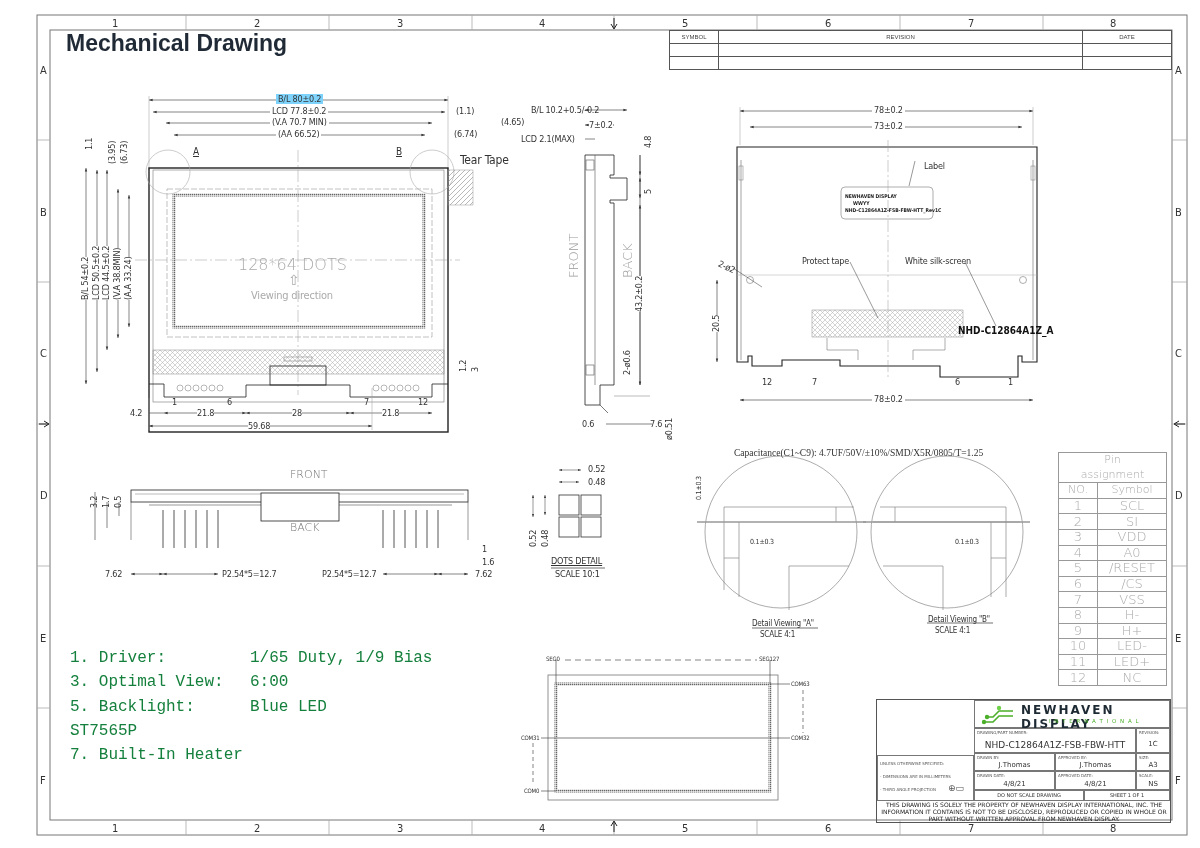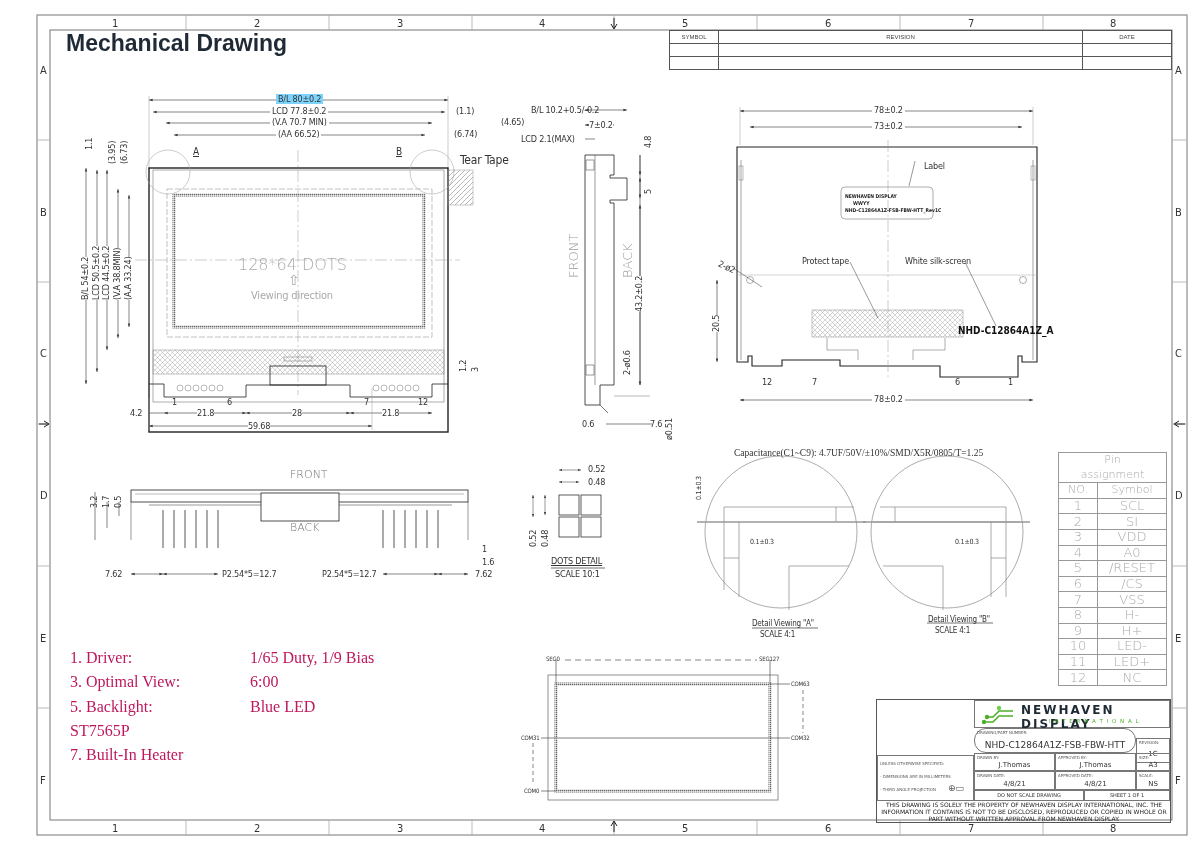--- a/index.html
+++ b/index.html
@@ -2,21 +2,21 @@
 <html><head>
 <meta charset="utf-8">
 <style>
   html,body{margin:0;padding:0;background:#fff;}
   body{width:1200px;height:848px;position:relative;overflow:hidden;font-family:"Liberation Sans",sans-serif;color:#222;}
   .abs{position:absolute;}
   .cad{font-family:"DejaVu Sans Condensed","DejaVu Sans",sans-serif;font-size:9px;color:#333;letter-spacing:-0.2px;}
   .cad-l{font-family:"DejaVu Sans",sans-serif;font-size:16px;color:#aaa;font-weight:200;}
   #sheet{position:absolute;left:0;top:0;width:1200px;height:848px;}
   .title{left:66px;top:30px;font-family:"Liberation Sans",sans-serif;font-weight:bold;font-size:23px;color:#1f2a36;}
-  .spec{position:absolute;left:70px;top:646px;font-family:Liberation Serif, serif;font-size:16px;color:#be185d;line-height:24.3px;}
+  .spec{position:absolute;left:70px;top:646px;font-family:Liberation Mono, monospace;font-size:16px;color:#15803d;line-height:24.3px;}
   .spec .row{display:flex;}
   .spec .k{width:180px;}
   .spec sub{font-size:10px;vertical-align:baseline;}
   .rev-table{position:absolute;left:669px;top:30px;width:503px;height:40px;border-collapse:collapse;font-size:6px;color:#444;}
   .rev-table td{border:1px solid #555;text-align:center;padding:0;height:12px;}
   .pin-table{position:absolute;left:1058px;top:452px;width:109px;border-collapse:collapse;color:#aaa;font-family:"DejaVu Sans",sans-serif;}
   .pin-table td{border:1px solid #999;text-align:center;height:14.6px;padding:0;font-size:13px;font-weight:200;line-height:14px;}
   .pin-table .hd td{font-size:11px;}
   .tb{position:absolute;left:876px;top:699px;width:293px;height:122px;border:1px solid #555;font-family:"DejaVu Sans",sans-serif;color:#333;}
   .tb .cell{position:absolute;border:1px solid #777;box-sizing:border-box;}
@@ -518,25 +518,25 @@
   <div class="cell" style="left:97px;top:0;width:196px;height:28px;">
     <svg class="abs" style="left:6px;top:4px;" width="34" height="20" viewBox="0 0 34 20">
       <path d="M2 17 L12 17 L18 11 L32 11 M6 12 L12 12 L18 6 L32 6" stroke="#4caf2a" stroke-width="1.6" fill="none"></path>
       <circle cx="3" cy="17" r="2.2" fill="#4caf2a"></circle>
         <circle cx="6" cy="12" r="2.2" fill="#4caf2a"></circle>
       <circle cx="18" cy="3" r="2.2" fill="#6fd14a"></circle>
     </svg>
     <span class="abs" style="left:46px;top:2px;font-size:12px;font-weight:bold;letter-spacing:2px;color:#1e2a33;">NEWHAVEN DISPLAY</span>
     <span class="abs" style="left:74px;top:17px;font-size:5.5px;letter-spacing:1px;color:#4caf2a;">I N T E R N A T I O N A L</span>
   </div>
-  <div class="cell" style="left:97px;top:28px;width:162px;height:25px;border-radius:12px;">
+  <div class="cell" style="left:97px;top:28px;width:162px;height:25px;">
     <span class="tiny">DRAWING/PART NUMBER:</span>
     <span class="val" style="top:11px;font-size:9px;">NHD-C12864A1Z-FSB-FBW-HTT</span>
   </div>
-  <div class="cell" style="left:259px;top:38px;width:34px;height:25px;">
+  <div class="cell" style="left:259px;top:28px;width:34px;height:25px;">
     <span class="tiny">REVISION:</span>
     <span class="val" style="top:11px;font-size:7px;">1C</span>
   </div>
   <div class="cell" style="left:97px;top:53px;width:81px;height:18px;">
     <span class="tiny">DRAWN BY:</span>
     <span class="val" style="top:7px;font-size:7px;">J.Thomas</span>
   </div>
   <div class="cell" style="left:178px;top:53px;width:81px;height:18px;">
     <span class="tiny">APPROVED BY:</span>
     <span class="val" style="top:7px;font-size:7px;">J.Thomas</span>

